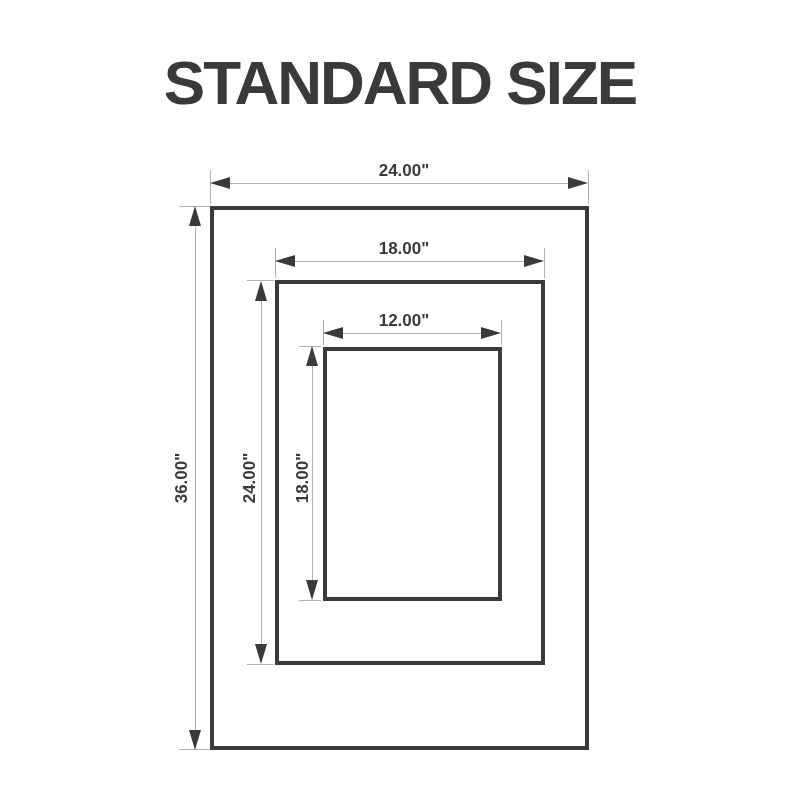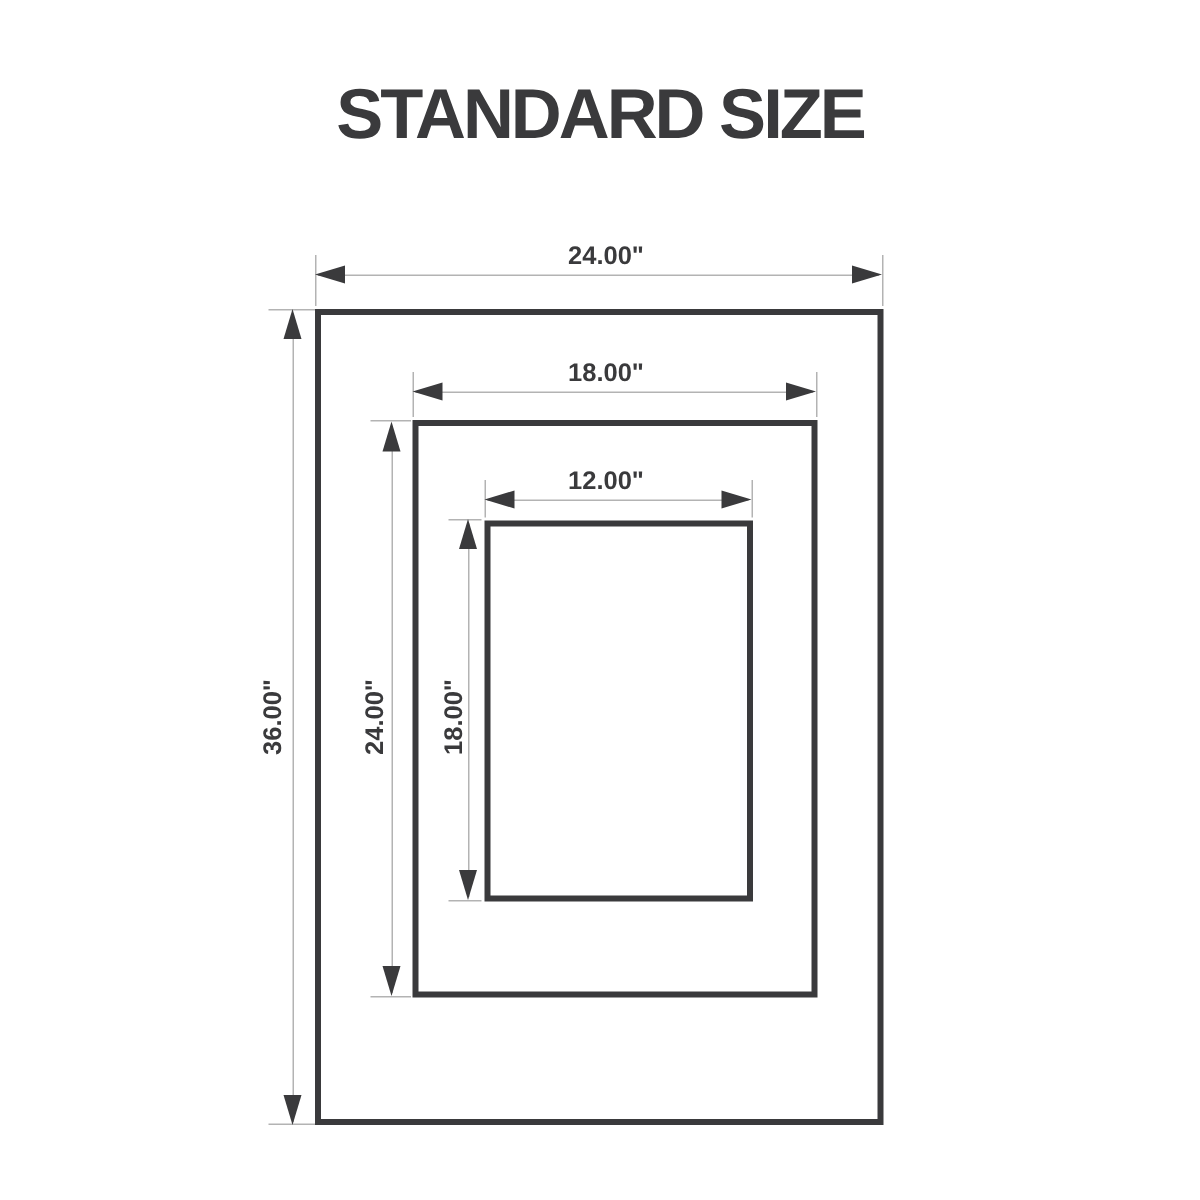--- a/index.html
+++ b/index.html
@@ -11,21 +11,21 @@
     background: var(--background, #ffffff);
     font-family: "Liberation Sans", sans-serif;
     overflow: hidden;
   }
   .title {
     position: absolute;
     left: 0; top: 52px;
     width: 100%;
     margin: 0;
     text-align: center;
-    font-size: 47px;
+    font-size: 62px;
     line-height: 1;
     font-weight: 700;
     letter-spacing: -2px;
     color: var(--ink, #3a3a3c);
   }
   .rect {
     position: absolute;
     box-sizing: border-box;
     border: 4px solid var(--ink, #3a3a3c);
     background: transparent;

